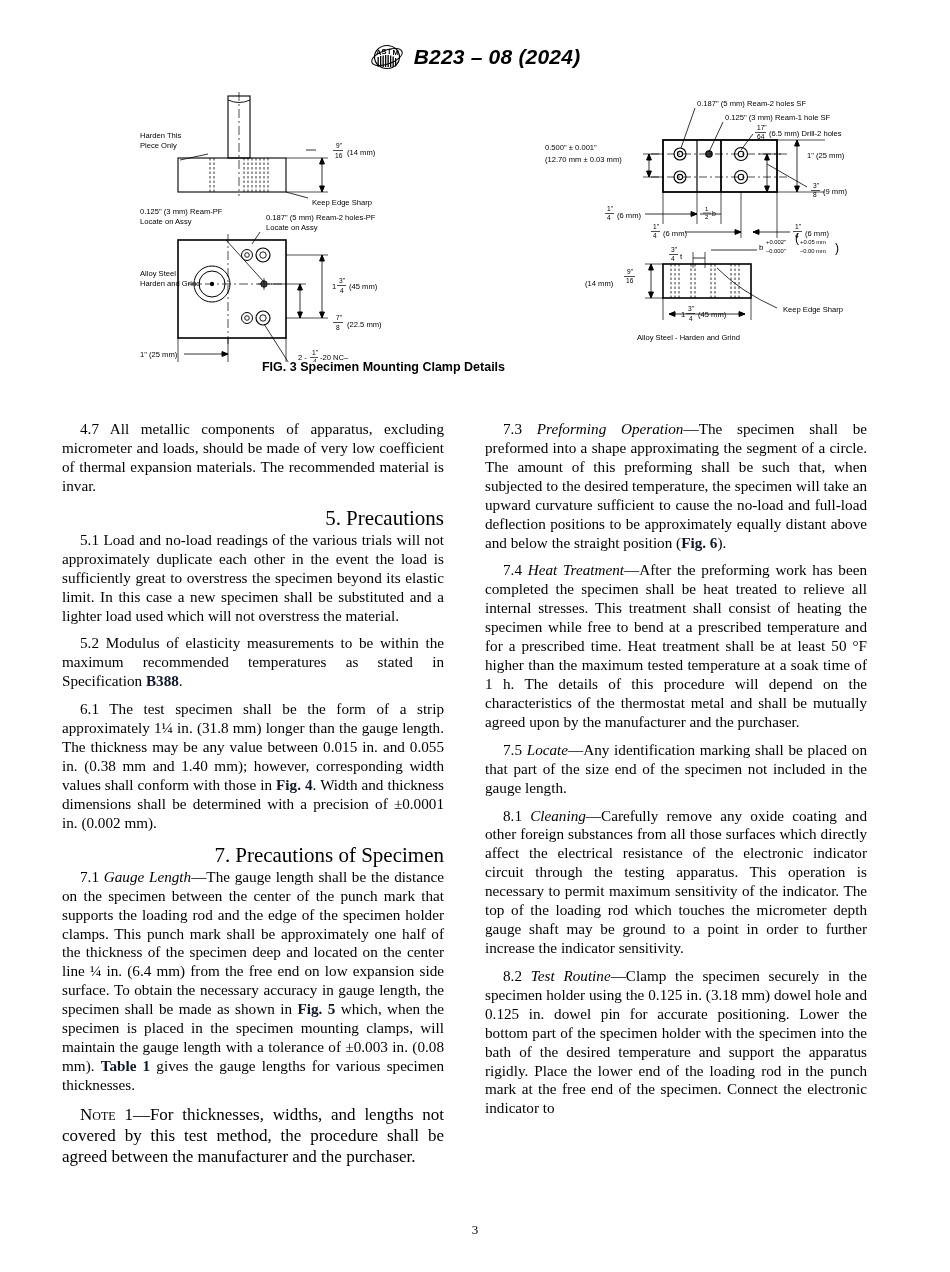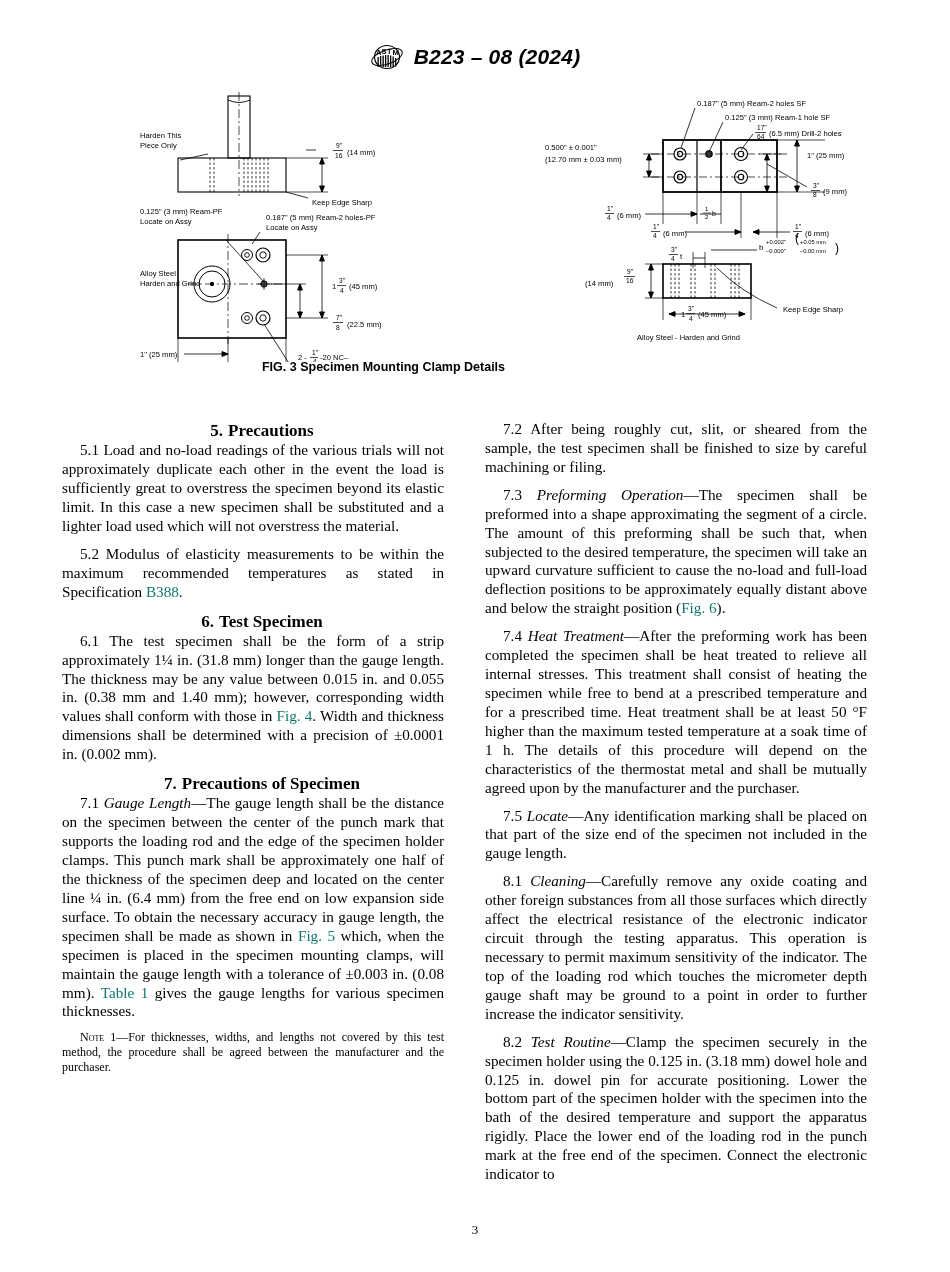--- a/index.html
+++ b/index.html
@@ -39,28 +39,28 @@
   .col {
     position:absolute; top:420px; width:382px;
     font-size:15.2px; line-height:1.245; text-align:justify;
   }
   .col-left  { left:62px; }
   .col-right { left:485px; }
 
   .col p { margin:0 0 0 0; text-indent:18px; }
   .col p.para { margin-bottom:9px; }
   .sec-head {
-    font-weight:bold; font-size:17px; text-indent:0;
-    margin:13px 0 9px 0; text-align:center;
+    font-weight:normal; font-size:21px; text-indent:0;
+    margin:13px 0 9px 0; text-align:right;
   }
   .sec-head .num { margin-right:5px; }
   .ital { font-style:italic; }
-  .xref { color:#0f766e; }
+  .xref { color:#0f172a;font-weight:bold; }
   .note {
-    font-size:12px; line-height:1.25; text-align:justify;
+    font-size:17px; line-height:1.25; text-align:justify;
     text-indent:18px; margin-top:13px;
   }
   .note .nlabel { font-variant:small-caps; }
 
   .page-num {
     position:absolute; top:1222px; left:0; width:950px;
     text-align:center; font-size:13px;
   }
 
   
@@ -385,46 +385,43 @@
 
       <text x="238" y="220">Keep Edge Sharp</text>
       <text x="92" y="248">Alloy Steel - Harden and Grind</text>
     </g>
   </svg>
 </div>
 
 <div class="fig-caption">FIG. 3 Specimen Mounting Clamp Details</div>
 
 <div class="col col-left">
+  <p class="para">4.7 All metallic components of apparatus, excluding micrometer and loads, should be made of very low coefficient of thermal expansion materials. The recommended material is invar.</p>
 
   <p class="sec-head">
     <span class="num">5.</span><span>Precautions</span>
   </p>
 
   <p class="para">5.1 Load and no-load readings of the various trials will not approximately duplicate each other in the event the load is sufficiently great to overstress the specimen beyond its elastic limit. In this case a new specimen shall be substituted and a lighter load used which will not overstress the material.</p>
 
   <p class="para"><span>5.2 Modulus of elasticity measurements to be within the maximum recommended temperatures as stated in Specification </span><span class="xref">B388</span><span>.</span></p>
 
-  <p class="sec-head">
-    <span class="num">6.</span><span>Test Specimen</span>
-  </p>
 
   <p class="para"><span>6.1 The test specimen shall be the form of a strip approximately 1¼ in. (31.8 mm) longer than the gauge length. The thickness may be any value between 0.015 in. and 0.055 in. (0.38 mm and 1.40 mm); however, corresponding width values shall conform with those in </span><span class="xref">Fig. 4</span><span>. Width and thickness dimensions shall be determined with a precision of ±0.0001 in. (0.002 mm).</span></p>
 
   <p class="sec-head">
     <span class="num">7.</span><span>Precautions of Specimen</span>
   </p>
 
   <p class="para"><span>7.1 </span><span class="ital">Gauge Length</span><span>—The gauge length shall be the distance on the specimen between the center of the punch mark that supports the loading rod and the edge of the specimen holder clamps. This punch mark shall be approximately one half of the thickness of the specimen deep and located on the center line ¼ in. (6.4 mm) from the free end on low expansion side surface. To obtain the necessary accuracy in gauge length, the specimen shall be made as shown in </span><span class="xref">Fig. 5</span><span> which, when the specimen is placed in the specimen mounting clamps, will maintain the gauge length with a tolerance of ±0.003 in. (0.08 mm). </span><span class="xref">Table 1</span><span> gives the gauge lengths for various specimen thicknesses.</span></p>
 
   <p class="note"><span class="nlabel">Note</span><span> 1—For thicknesses, widths, and lengths not covered by this test method, the procedure shall be agreed between the manufacturer and the purchaser.</span></p>
 </div>
 
 <div class="col col-right">
-  <p class="para">7.2 After being roughly cut, slit, or sheared from the sample, the test specimen shall be finished to size by careful machining or filing.</p>
 
   <p class="para"><span>7.3 </span><span class="ital">Preforming Operation</span><span>—The specimen shall be preformed into a shape approximating the segment of a circle. The amount of this preforming shall be such that, when subjected to the desired temperature, the specimen will take an upward curvature sufficient to cause the no-load and full-load deflection positions to be approximately equally distant above and below the straight position (</span><span class="xref">Fig. 6</span><span>).</span></p>
 
   <p class="para"><span>7.4 </span><span class="ital">Heat Treatment</span><span>—After the preforming work has been completed the specimen shall be heat treated to relieve all internal stresses. This treatment shall consist of heating the specimen while free to bend at a prescribed temperature and for a prescribed time. Heat treatment shall be at least 50 °F higher than the maximum tested temperature at a soak time of 1 h. The details of this procedure will depend on the characteristics of the thermostat metal and shall be mutually agreed upon by the manufacturer and the purchaser.</span></p>
 
   <p class="para"><span>7.5 </span><span class="ital">Locate</span><span>—Any identification marking shall be placed on that part of the size end of the specimen not included in the gauge length.</span></p>
 
 
   <p class="para"><span>8.1 </span><span class="ital">Cleaning</span><span>—Carefully remove any oxide coating and other foreign substances from all those surfaces which directly affect the electrical resistance of the electronic indicator circuit through the testing apparatus. This operation is necessary to permit maximum sensitivity of the indicator. The top of the loading rod which touches the micrometer depth gauge shaft may be ground to a point in order to further increase the indicator sensitivity.</span></p>
 

